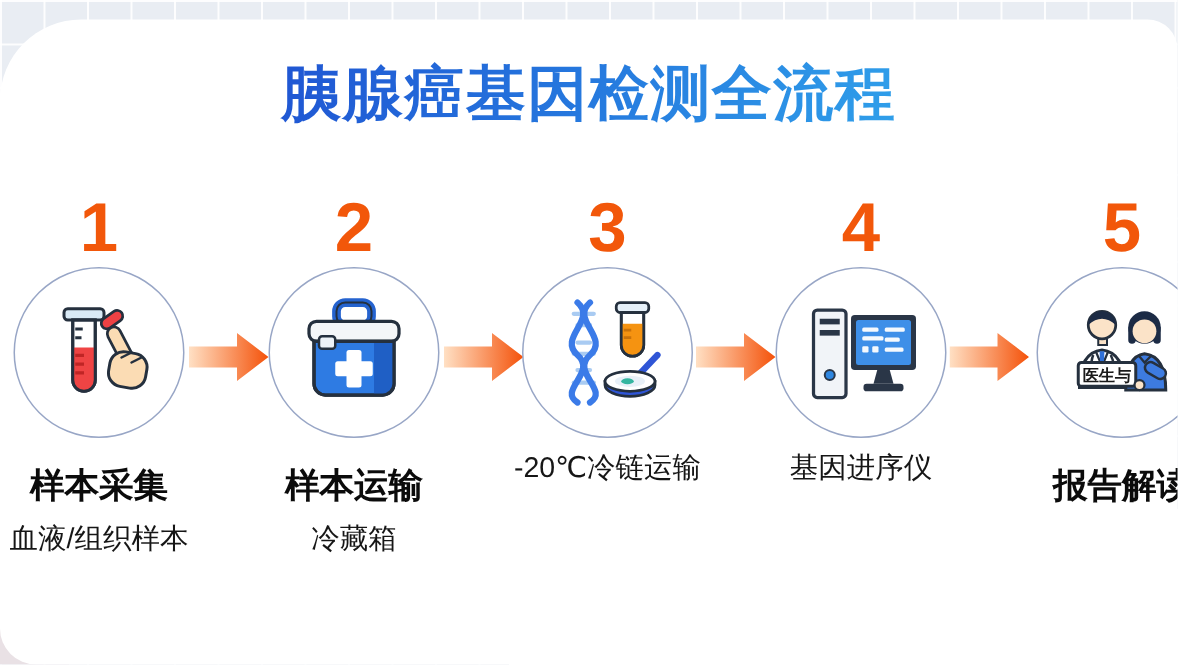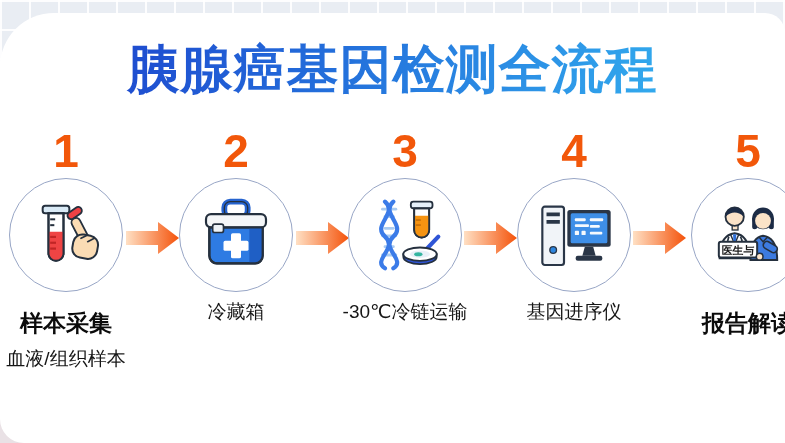--- a/index.html
+++ b/index.html
@@ -12,21 +12,21 @@
       linear-gradient(to bottom, rgba(255,255,255,.9) 1.5px, transparent 1.5px);
     background-size:29px 29px;
   }
   .corner-accent{position:absolute;left:0;bottom:0;width:46px;height:40px;background:#E9E1E5;z-index:0;}
   .card{
     position:absolute;left:0;right:0;top:13px;bottom:0;background:#ffffff;
     border-radius:54px 20px 0 24px;z-index:1;
   }
   .title{
     position:absolute;top:22px;left:0;right:0;text-align:center;
-    font-size:52px;font-weight:900;letter-spacing:1px;
+    font-size:40px;font-weight:900;letter-spacing:1px;
     background:linear-gradient(105deg,#1C3ECB 5%,#2472DC 45%,#36B9F2 95%);
     -webkit-background-clip:text;background-clip:text;
     color:transparent;-webkit-text-fill-color:transparent;
   }
   .step{position:absolute;top:113px;width:114px;text-align:center;}
   .step .num{
     height:50px;line-height:50px;font-size:46px;font-weight:900;color:#F2570A;
   }
   .step .circle{
     margin-top:2px;width:114px;height:114px;border-radius:50%;
@@ -94,20 +94,21 @@
         <rect x="34" y="8" width="28" height="18" rx="7" fill="none" stroke="#25303E" stroke-width="1.6"></rect>
         <rect x="12" y="23" width="72" height="16" rx="6" fill="#F4F6F8" stroke="#25303E" stroke-width="2.6"></rect>
         <path d="M16 39 h64 v34 a9 9 0 0 1 -9 9 h-46 a9 9 0 0 1 -9 -9 Z" fill="#2E7BE3" stroke="#25303E" stroke-width="2.6"></path>
         <path d="M64 39 h16 v34 a9 9 0 0 1 -9 9 h-7 Z" fill="#1F5FC5"></path>
         <path d="M16 39 h64 v34 a9 9 0 0 1 -9 9 h-46 a9 9 0 0 1 -9 -9 Z" fill="none" stroke="#25303E" stroke-width="2.6"></path>
         <rect x="42" y="46" width="12" height="30" rx="2" fill="#ffffff"></rect>
         <rect x="33" y="55" width="30" height="12" rx="2" fill="#ffffff"></rect>
         <rect x="20" y="35" width="13" height="10" rx="2.5" fill="#EDF2F7" stroke="#25303E" stroke-width="2"></rect>
       </svg>
     </div>
+    <div class="label">样本运输</div>
     <div class="sub">冷藏箱</div>
   </div>
 
   <svg class="arrow" style="left:296px" viewBox="0 0 54 34">
     <path d="M0 10 H32 V1 L53 17 L32 33 V24 H0 Z" fill="url(#ag)"></path>
   </svg>
 
   <div class="step" style="left:348px">
     <div class="num">3</div>
     <div class="circle">
@@ -129,21 +130,21 @@
         <rect x="61" y="35" width="6" height="2.2" fill="#C9720A"></rect>
         <path d="M59 16 h18 v26 a9 9 0 0 1 -18 0 Z" fill="none" stroke="#25303E" stroke-width="2.2"></path>
         <line x1="88" y1="50" x2="70" y2="69" stroke="#2F55D6" stroke-width="5" stroke-linecap="round"></line>
         <line x1="73" y1="66" x2="68" y2="71" stroke="#35B5A0" stroke-width="6" stroke-linecap="round"></line>
         <path d="M46 74 a20 9 0 0 0 40 0 v-3 h-40 Z" fill="#2F55D6" stroke="#25303E" stroke-width="2.2"></path>
         <ellipse cx="66" cy="71" rx="20" ry="8" fill="#ffffff" stroke="#25303E" stroke-width="2.2"></ellipse>
         <ellipse cx="66" cy="71" rx="12" ry="4.5" fill="#E8F0F8"></ellipse>
         <ellipse cx="64" cy="71" rx="5" ry="2.4" fill="#35B5A0"></ellipse>
       </svg>
     </div>
-    <div class="sub">-30℃冷链运输</div>
+    <div class="sub">-20℃冷链运输</div>
   </div>
 
   <svg class="arrow" style="left:464px" viewBox="0 0 54 34">
     <path d="M0 10 H32 V1 L53 17 L32 33 V24 H0 Z" fill="url(#ag)"></path>
   </svg>
 
   <div class="step" style="left:517px">
     <div class="num">4</div>
     <div class="circle">
       <svg class="icon" viewBox="0 0 96 96">

